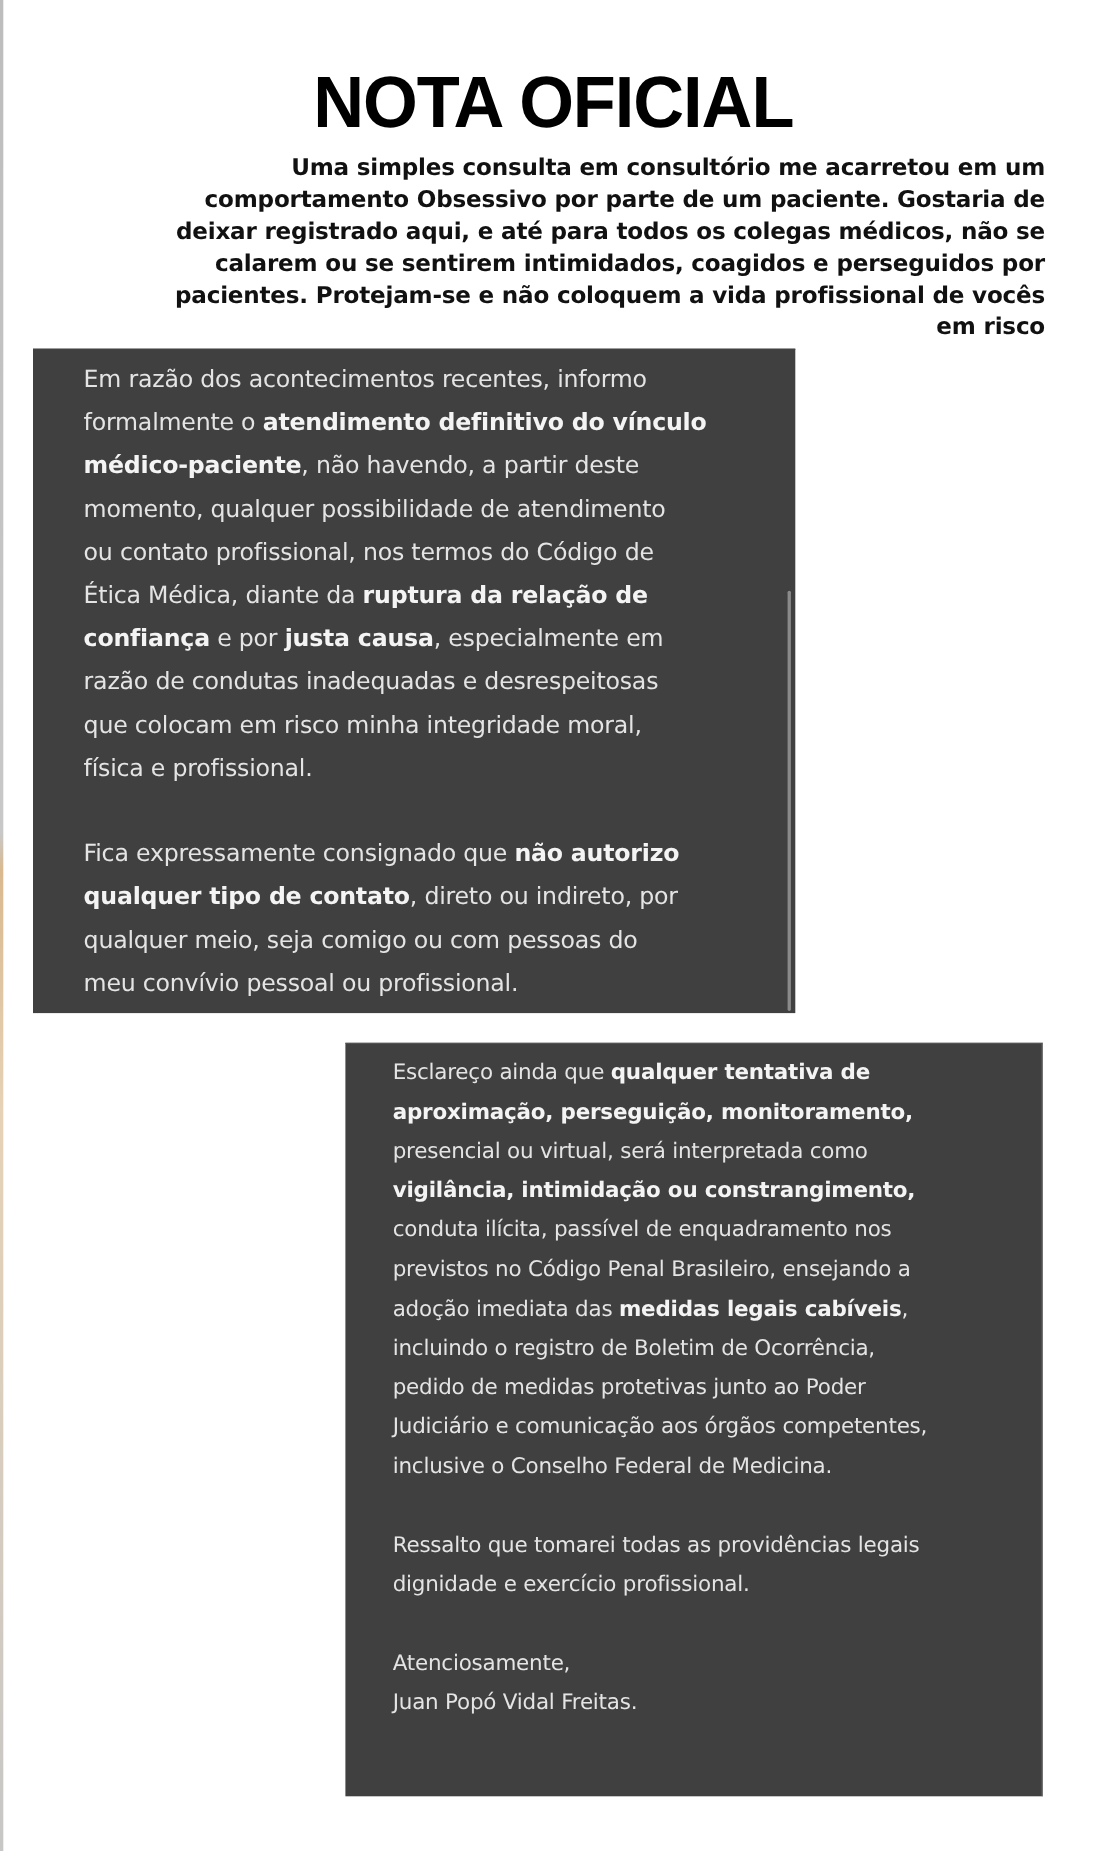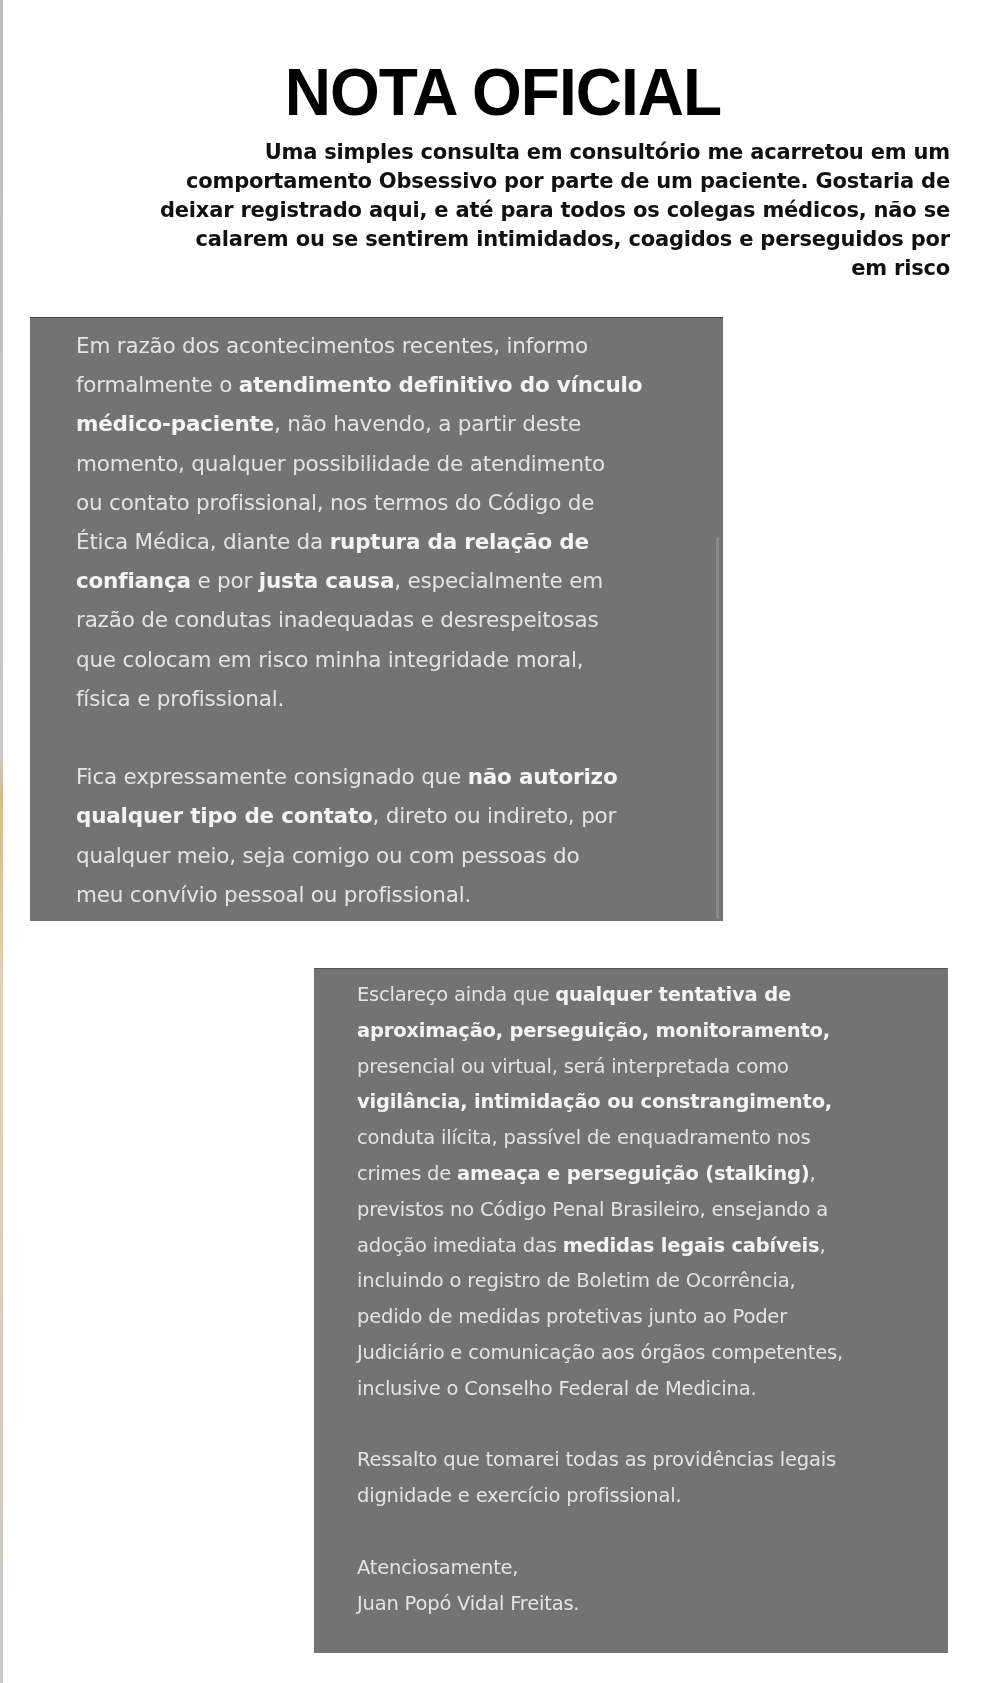--- a/index.html
+++ b/index.html
@@ -46,21 +46,21 @@
       font-family: "DejaVu Sans", sans-serif;
       font-weight: 700;
       font-size: 21px;
       line-height: 29px;
       color: #111;
       letter-spacing: -0.3px;
     }
     .subtitle .ln { display: block; white-space: nowrap; }
     .box {
       position: absolute;
-      background: #737373;
+      background: #404040;
       color: #e4e4e4;
       font-family: "DejaVu Sans", sans-serif;
       box-sizing: border-box;
     }
     .box1 {
       left: 30px;
       top: 317px;
       width: 693px;
       height: 604px;
       padding: 0 0 0 46px;
@@ -72,21 +72,20 @@
     .box2 {
       left: 314px;
       top: 948px;
       width: 634px;
       height: 685px;
       padding: 0 0 0 43px;
       font-size: 19.5px;
       line-height: 35.8px;
       border-top: 1px solid #555;
       border-right: 1px solid #777;
-      margin-top: 20px;
     }
     .box2 .text { padding-top: 8px; }
     .ln { display: block; white-space: nowrap; letter-spacing: -0.2px; }
     .blank { display: block; height: 39.2px; }
     .box2 .blank { height: 35.8px; }
     b { font-weight: 700; color: #f4f4f4; }
     .scrollbar {
       position: absolute;
       left: 716px;
       top: 537px;
@@ -101,20 +100,21 @@
 
 <div class="left-edge"></div>
 
 <h1 class="title" style="margin:0;">NOTA OFICIAL</h1>
 
 <div class="subtitle">
   <span class="ln">Uma simples consulta em consultório me acarretou em um</span>
   <span class="ln">comportamento Obsessivo por parte de um paciente. Gostaria de</span>
   <span class="ln">deixar registrado aqui, e até para todos os colegas médicos, não se</span>
   <span class="ln">calarem ou se sentirem intimidados, coagidos e perseguidos por</span>
+  <span class="ln">pacientes. Protejam-se e não coloquem a vida profissional de vocês</span>
   <span class="ln">em risco</span>
 </div>
 
 <div class="box box1">
   <div class="text">
     <span class="ln"><span>Em razão dos acontecimentos recentes, informo</span></span>
     <span class="ln"><span>formalmente o </span><b>atendimento definitivo do vínculo</b></span>
     <span class="ln"><b>médico-paciente</b><span>, não havendo, a partir deste</span></span>
     <span class="ln"><span>momento, qualquer possibilidade de atendimento</span></span>
     <span class="ln"><span>ou contato profissional, nos termos do Código de</span></span>
@@ -133,21 +133,20 @@
 
 <div class="scrollbar"></div>
 
 <div class="box box2">
   <div class="text">
     <span class="ln"><span>Esclareço ainda que </span><b>qualquer tentativa de</b></span>
     <span class="ln"><b>aproximação, perseguição, monitoramento,</b></span>
     <span class="ln"><span>presencial ou virtual, será interpretada como</span></span>
     <span class="ln"><b>vigilância, intimidação ou constrangimento,</b></span>
     <span class="ln"><span>conduta ilícita, passível de enquadramento nos</span></span>
-    <span class="ln"><span>crimes de </span><b>ameaça e perseguição (stalking)</b><span>,</span></span>
     <span class="ln"><span>previstos no Código Penal Brasileiro, ensejando a</span></span>
     <span class="ln"><span>adoção imediata das </span><b>medidas legais cabíveis</b><span>,</span></span>
     <span class="ln"><span>incluindo o registro de Boletim de Ocorrência,</span></span>
     <span class="ln"><span>pedido de medidas protetivas junto ao Poder</span></span>
     <span class="ln"><span>Judiciário e comunicação aos órgãos competentes,</span></span>
     <span class="ln"><span>inclusive o Conselho Federal de Medicina.</span></span>
     <span class="blank"></span>
     <span class="ln"><span>Ressalto que tomarei todas as providências legais</span></span>
     <span class="ln"><span>dignidade e exercício profissional.</span></span>
     <span class="blank"></span>

